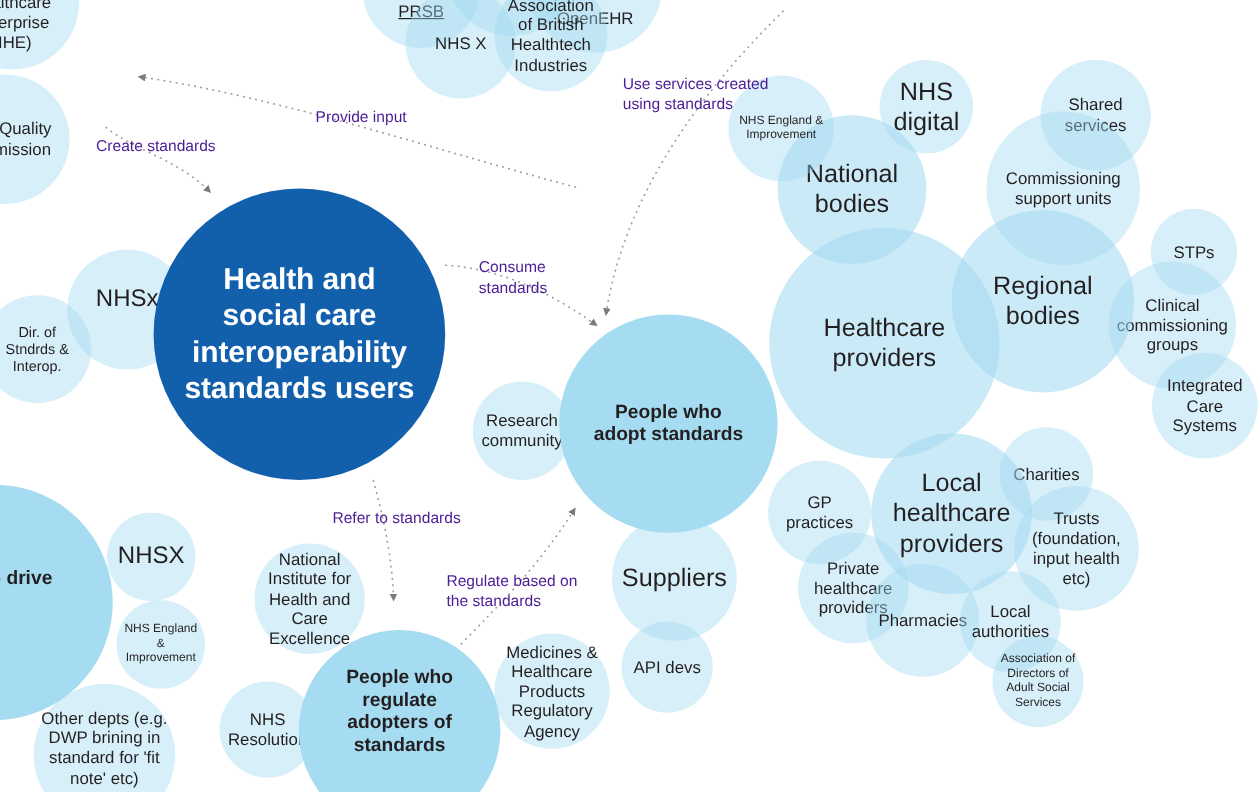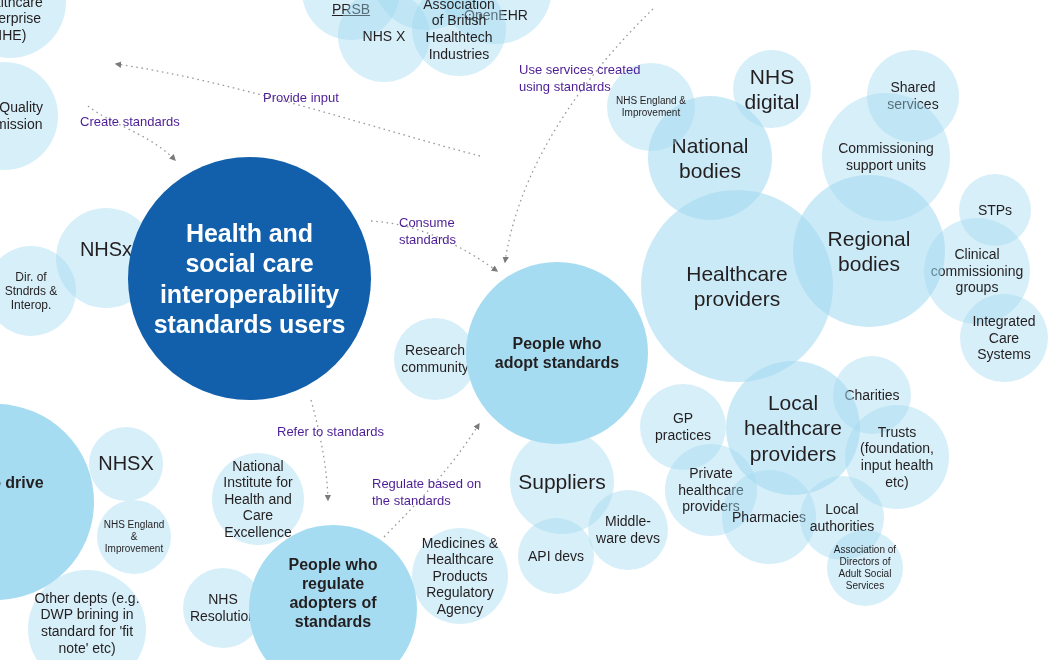--- a/index.html
+++ b/index.html
@@ -206,24 +206,20 @@
 Adult Social
 Services</span>
   </div>
 
   <div class="bubble tint-pale b-group" style="left:510px; top:430px; width:104px; height:104px;justify-content:center;">
     <span class="lbl">Suppliers</span>
   </div>
   <div class="bubble tint-pale b-md" style="left:518px; top:518px; width:76px; height:76px;">
     <span class="lbl">API devs</span>
   </div>
-  <div class="bubble tint-pale b-md" style="left:588px; top:490px; width:80px; height:80px;">
-    <span class="lbl">Middle-
-ware devs</span>
-  </div>
 
   <div class="bubble tint-pale b-md" style="left:394px; top:318px; width:82px; height:82px;">
     <span class="lbl">Research
 community</span>
   </div>
 
   <div class="bubble tint-core b-cat" style="left:466px; top:262px; width:182px; height:182px;">
     <span class="lbl">People who
 adopt standards</span>
   </div>

